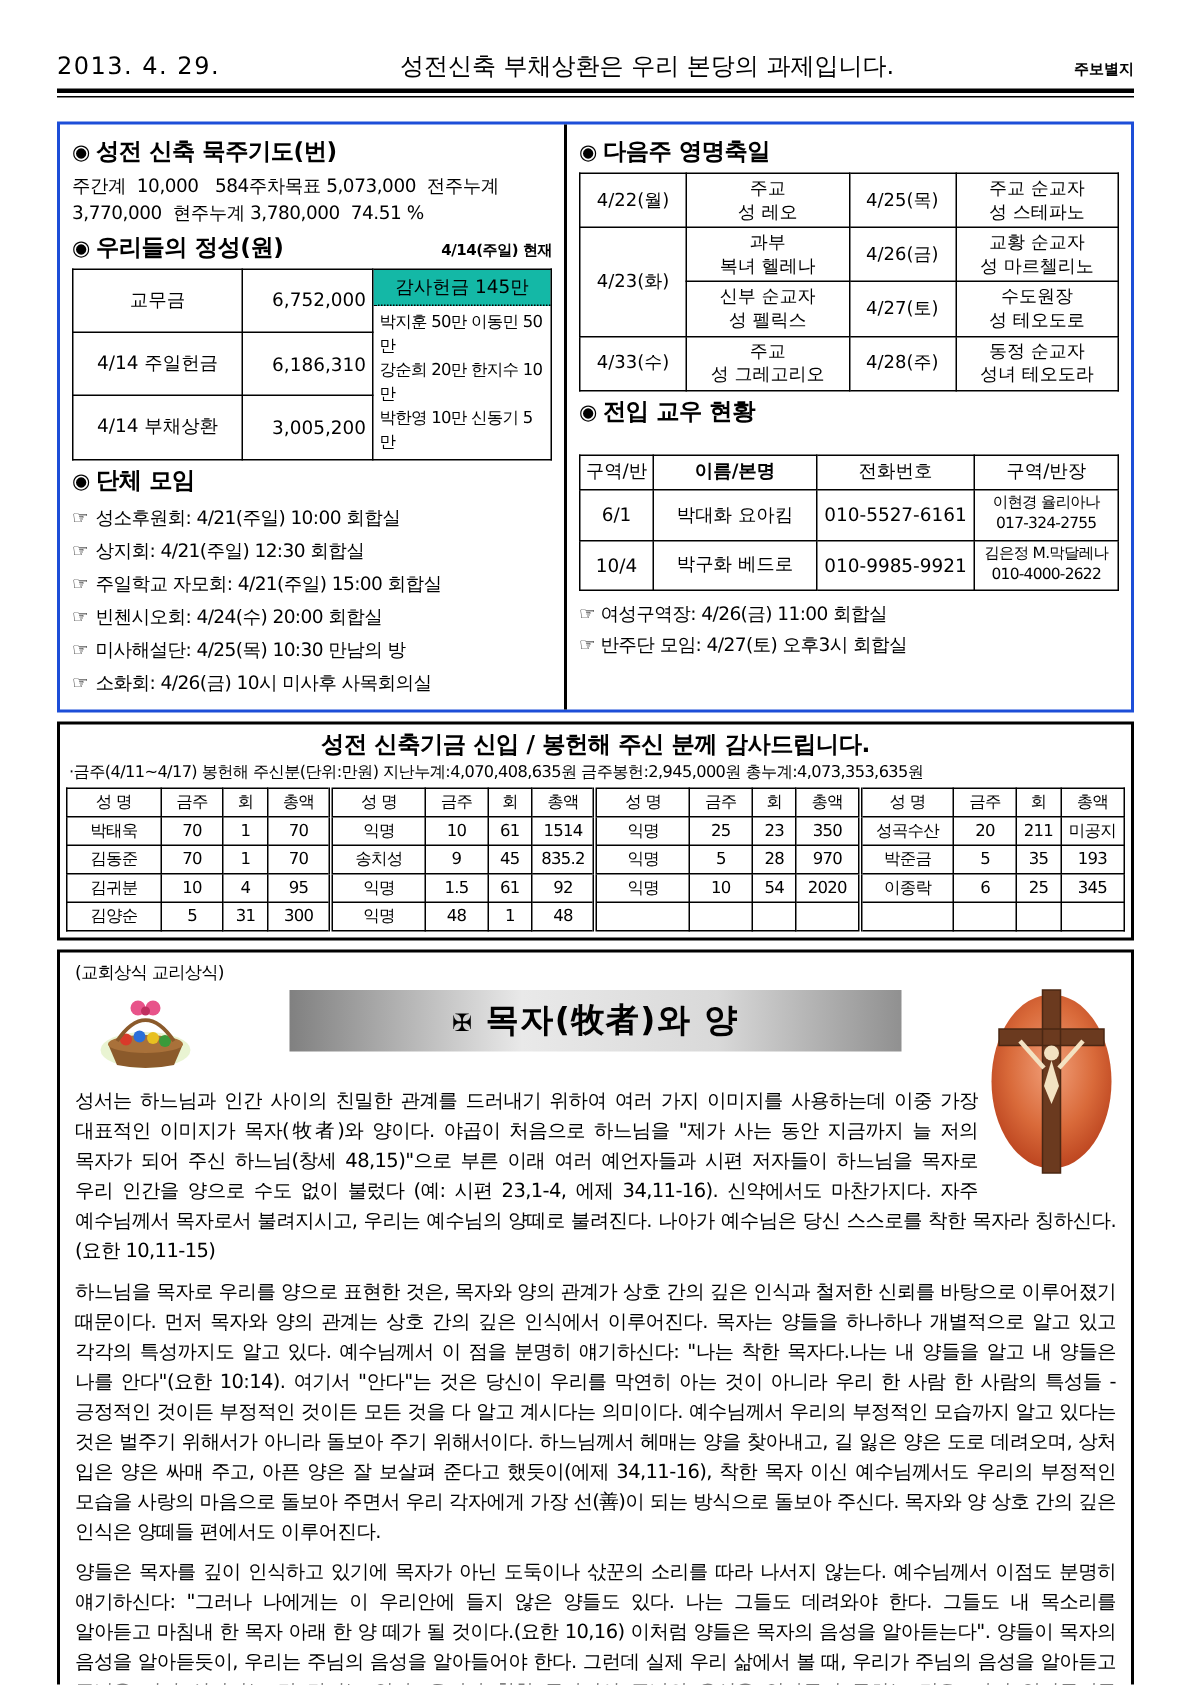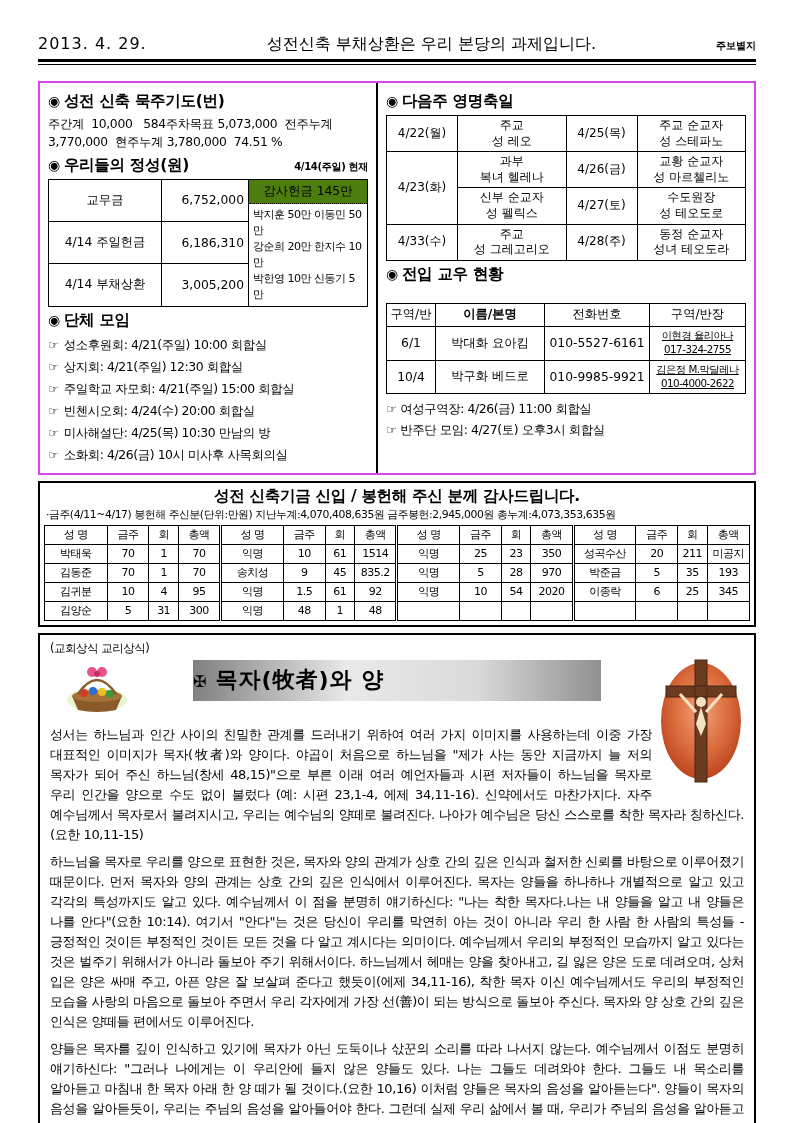--- a/index.html
+++ b/index.html
@@ -11,73 +11,73 @@
   .page { width:718px; margin:0 38px; position:relative; }
 
   
   .top-header { display:flex; justify-content:space-between; align-items:baseline; padding-top:34px; }
   .hdr-date { font-size:16px; letter-spacing:1px; }
   .hdr-title { font-size:16px; }
   .hdr-badge { font-size:10px; font-weight:bold; }
   .double-rule { margin-top:4px; border-top:3px solid #000; border-bottom:1px solid #000; height:2px; }
 
   
-  .info-box { display:flex; border:2px solid #d946ef; margin-top:16px; }
+  .info-box { display:flex; border:2px solid #1d4ed8; margin-top:16px; }
   .info-left  { width:338px; border-right:2px solid #000; padding:5px 8px 7px; box-sizing:border-box; }
   .info-right { flex:1; padding:5px 8px 7px; box-sizing:border-box; }
 
   .sec-head { font-weight:bold; font-size:15.5px; margin:3px 0 3px; letter-spacing:-0.3px; }
   .sec-head .bullet { font-size:14px; margin-right:4px; }
   .sec-head .asof { float:right; font-weight:bold; font-size:10px; margin-top:5px; }
 
   .rosary-text { font-size:12.3px; line-height:1.5; white-space:pre-wrap; letter-spacing:-0.3px; }
 
   table { border-collapse:collapse; }
   .offering-table { width:100%; font-size:12.3px; margin-top:2px; }
   .offering-table td { border:1px solid #000; padding:3px 4px; }
   .offering-table td.lbl { width:104px; text-align:center; }
   .offering-table td.amt { width:78px; text-align:right; }
   .offering-table td.thanks-cell { padding:0; vertical-align:top; }
-  .thanks-hdr { background:#4d7c0f; text-align:center; font-size:12.3px; padding:3px 0;
+  .thanks-hdr { background:#14b8a6; text-align:center; font-size:12.3px; padding:3px 0;
                 border-bottom:1px dotted #000; }
   .thanks-lines { font-size:11px; line-height:1.45; padding:3px 4px; letter-spacing:-0.5px; }
 
   .meet-list { font-size:12.4px; line-height:1.78; letter-spacing:-0.4px; }
   .meet-item .hand { margin-right:5px; }
 
   .feast-table { width:100%; font-size:12px; text-align:center; margin-top:2px; }
   .feast-table td { border:1px solid #000; padding:2px 2px; line-height:1.3; }
   .feast-table td.dt { width:66px; }
   .ml { white-space:pre-line; }
 
   .transfer-table { width:100%; font-size:12.3px; text-align:center; margin-top:18px; }
   .transfer-table th, .transfer-table td { border:1px solid #000; padding:2.5px 2px; font-weight:normal; }
   .transfer-table th.c1 { width:44px; } .transfer-table th.c2 { width:104px;font-weight:bold; }
   .transfer-table th.c3 { width:100px; }
-  .transfer-table td.small { font-size:10.3px; line-height:1.35; letter-spacing:-0.5px;text-decoration:underline; }
+  .transfer-table td.small { font-size:10.3px; line-height:1.35; letter-spacing:-0.5px; }
   .transfer-notes { font-size:12.4px; line-height:1.7; margin-top:4px; letter-spacing:-0.4px; }
 
   
   .fund-box { border:2px solid #000; margin-top:6px; padding:3px 4px 4px; }
   .fund-title { text-align:center; font-weight:bold; font-size:15.5px; letter-spacing:-0.3px; }
   .fund-sub { font-size:10.8px; margin:1px 0 3px 2px; letter-spacing:-0.4px; }
   .fund-table { width:100%; font-size:11px; text-align:center; table-layout:fixed; }
   .fund-table th, .fund-table td { border:1px solid #000; padding:1.5px 1px; font-weight:normal; height:15px;
                                    overflow:hidden; letter-spacing:-0.5px; }
   .fund-table col.nm { width:8.9%; } .fund-table col.wk { width:5.9%; }
   .fund-table col.ct { width:4.2%; } .fund-table col.tt { width:6.0%; }
   .fund-table .gs { border-left:3px double #000; }
 
   
   .article-box { border:2px solid #000; margin-top:6px; padding:6px 10px 8px; position:relative; }
   .kicker { font-size:11.5px; letter-spacing:-0.5px; }
   .crucifix-wrap { float:right; width:86px; height:126px; margin:2px 0 2px 6px; }
   .head-row { position:relative; height:58px; margin-top:0; }
   .basket-wrap { position:absolute; left:14px; top:4px; width:66px; height:50px; }
-  .banner { width:408px; margin:4px auto 0; font-size:22px; font-weight:bold;
+  .banner { width:408px; margin:4px auto 0; text-align:center; font-size:22px; font-weight:bold;
             padding:5px 0 6px; letter-spacing:1px;
             background:linear-gradient(90deg,#808080 0%,#e9e9e9 38%,#d9d9d9 70%,#909090 100%); }
   .banner .cross { font-size:16px; margin-right:8px; }
   .article-box p { font-size:13px; line-height:20px; text-align:justify; margin:7px 0;
                    letter-spacing:-0.4px; word-break:keep-all; }
 </style>
 </head>
 <body>
 
 <div class="page">

